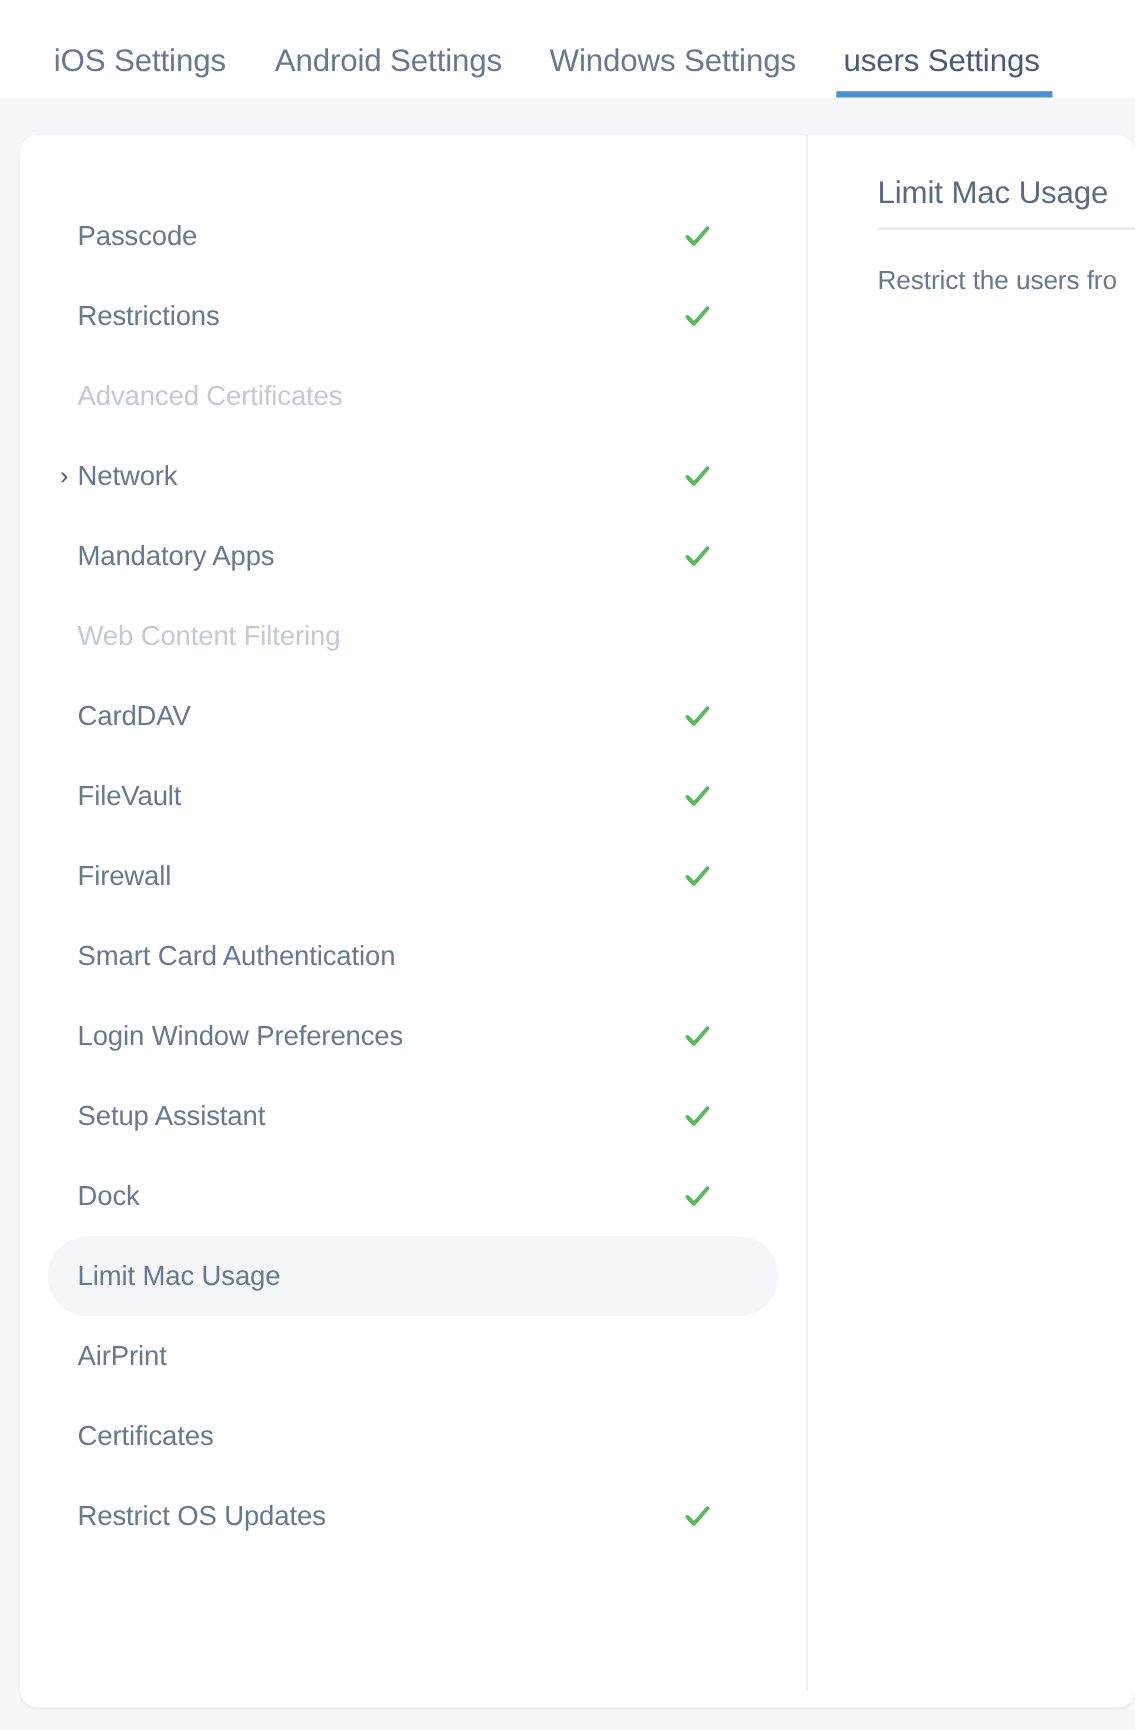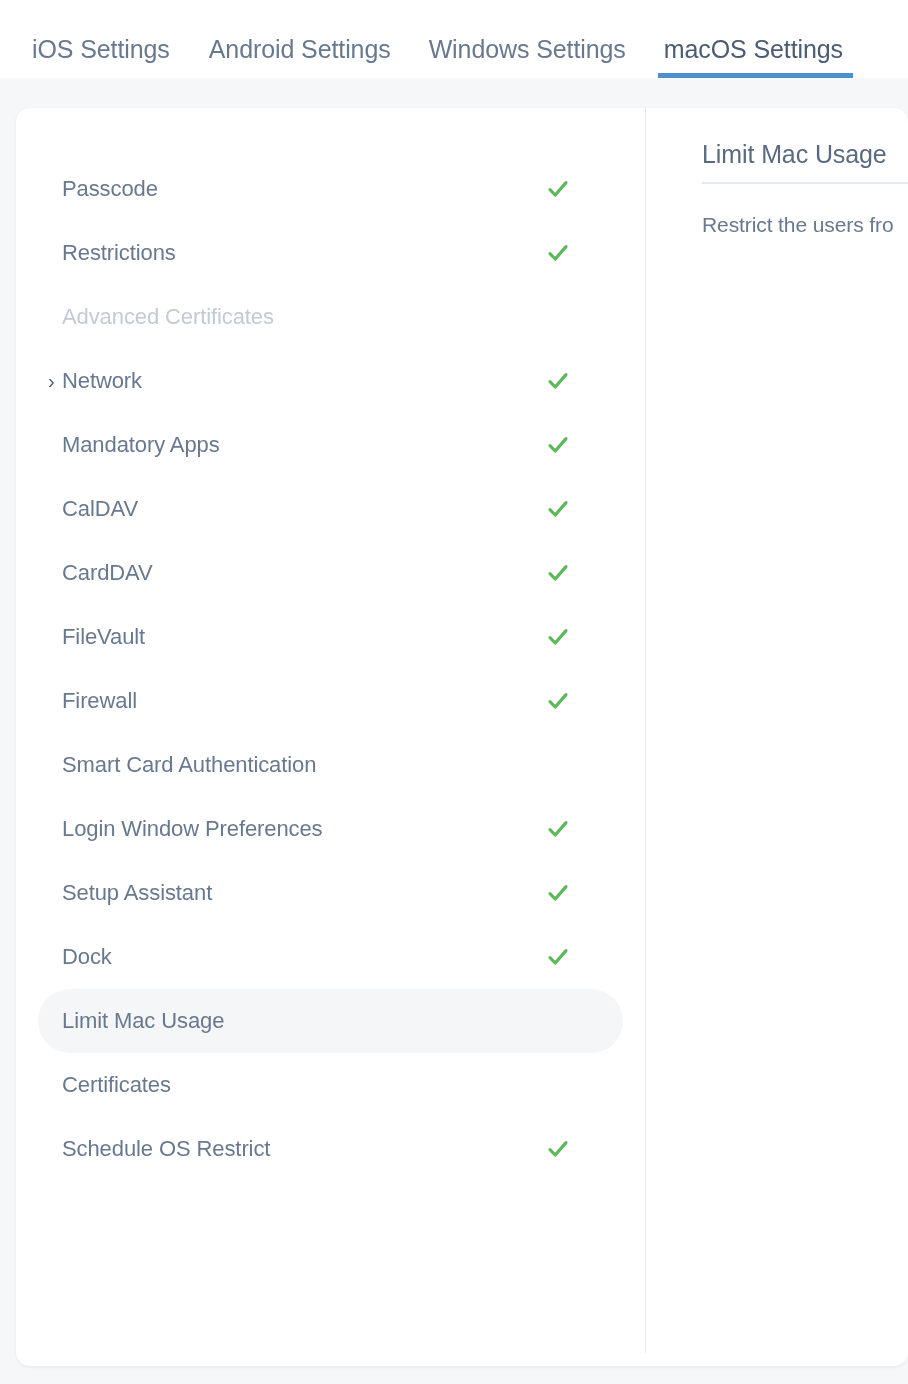--- a/index.html
+++ b/index.html
@@ -25,20 +25,21 @@
 
   
   .tabbar {
     position: absolute;
     left: 0; top: 0;
     width: 908px;
     height: 78px;
     background: #ffffff;
     display: flex;
     align-items: flex-end;
+    padding-left: 11px;
   }
 
   .tab {
     position: relative;
     font-size: 25px;
     line-height: 1;
     color: #68798f;
     padding: 0 0 16px 0;
     white-space: nowrap;
     cursor: pointer;
@@ -190,21 +191,21 @@
 </style>
 </head>
 <body>
 
 <div id="root">
 
   <div class="tabbar" id="tabbar">
       <div class="tab">iOS Settings</div>
       <div class="tab">Android Settings</div>
       <div class="tab">Windows Settings</div>
-      <div class="tab active">macOS Settings</div>
+      <div class="tab active">users Settings</div>
     </div>
 
   <div class="card">
 
     <div class="list-panel" id="list-panel">
         <div class="list-row">
           <span class="row-label">Passcode</span>
           <span class="row-check">
             <svg width="22" height="22" viewBox="0 0 22 22">
               <path d="M3 11.6 L8.2 17 L19 4.6" fill="none" stroke="#5cb85c" stroke-width="3.2" stroke-linecap="round" stroke-linejoin="round"></path>
@@ -232,27 +233,22 @@
           </span>
         </div>
         <div class="list-row">
           <span class="row-label">Mandatory Apps</span>
           <span class="row-check">
             <svg width="22" height="22" viewBox="0 0 22 22">
               <path d="M3 11.6 L8.2 17 L19 4.6" fill="none" stroke="#5cb85c" stroke-width="3.2" stroke-linecap="round" stroke-linejoin="round"></path>
             </svg>
           </span>
         </div>
-        <div class="list-row">
-          <span class="row-label">CalDAV</span>
-          <span class="row-check">
-            <svg width="22" height="22" viewBox="0 0 22 22">
-              <path d="M3 11.6 L8.2 17 L19 4.6" fill="none" stroke="#5cb85c" stroke-width="3.2" stroke-linecap="round" stroke-linejoin="round"></path>
-            </svg>
-          </span>
+        <div class="list-row disabled">
+          <span class="row-label">Web Content Filtering</span>
         </div>
         <div class="list-row">
           <span class="row-label">CardDAV</span>
           <span class="row-check">
             <svg width="22" height="22" viewBox="0 0 22 22">
               <path d="M3 11.6 L8.2 17 L19 4.6" fill="none" stroke="#5cb85c" stroke-width="3.2" stroke-linecap="round" stroke-linejoin="round"></path>
             </svg>
           </span>
         </div>
         <div class="list-row">
@@ -295,24 +291,27 @@
           <span class="row-check">
             <svg width="22" height="22" viewBox="0 0 22 22">
               <path d="M3 11.6 L8.2 17 L19 4.6" fill="none" stroke="#5cb85c" stroke-width="3.2" stroke-linecap="round" stroke-linejoin="round"></path>
             </svg>
           </span>
         </div>
         <div class="list-row selected">
           <span class="row-label">Limit Mac Usage</span>
         </div>
         <div class="list-row">
+          <span class="row-label">AirPrint</span>
+        </div>
+        <div class="list-row">
           <span class="row-label">Certificates</span>
         </div>
         <div class="list-row">
-          <span class="row-label">Schedule OS Restrict</span>
+          <span class="row-label">Restrict OS Updates</span>
           <span class="row-check">
             <svg width="22" height="22" viewBox="0 0 22 22">
               <path d="M3 11.6 L8.2 17 L19 4.6" fill="none" stroke="#5cb85c" stroke-width="3.2" stroke-linecap="round" stroke-linejoin="round"></path>
             </svg>
           </span>
         </div>
       </div>
 
     <div class="v-divider"></div>
 

